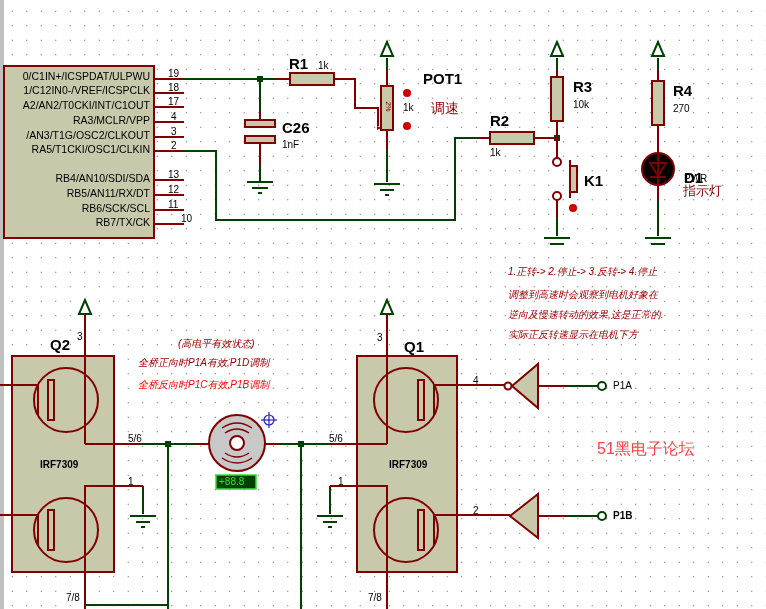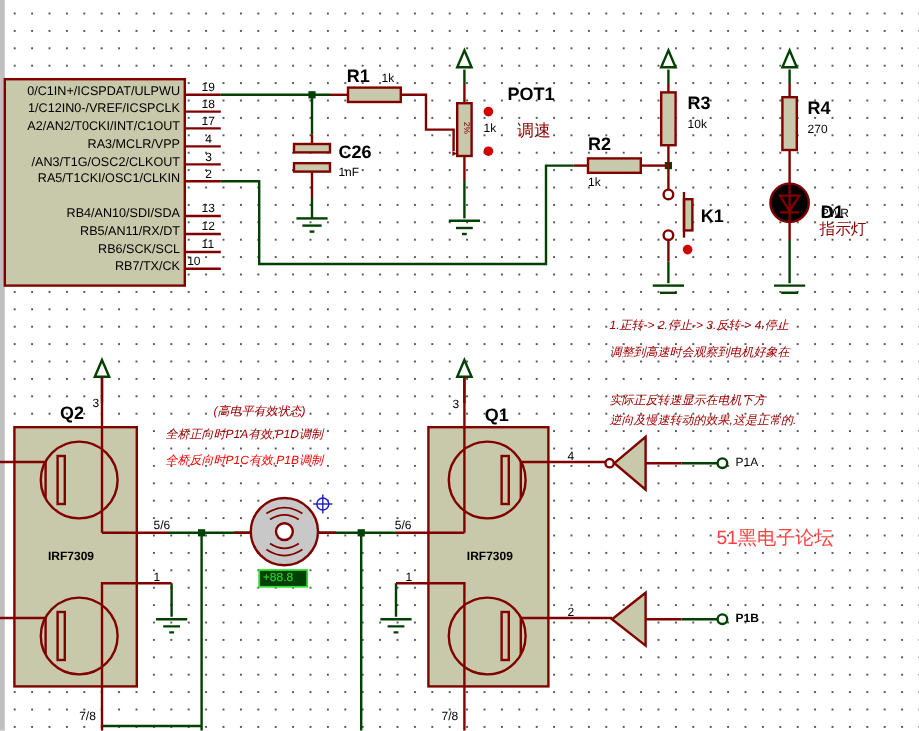--- a/index.html
+++ b/index.html
@@ -244,21 +244,21 @@
 </div>
 <div class="t pinnum" style="left:168px;top:69px;">19</div>
 <div class="t pinnum" style="left:168px;top:83px;">18</div>
 <div class="t pinnum" style="left:168px;top:97px;">17</div>
 <div class="t pinnum" style="left:171px;top:112px;">4</div>
 <div class="t pinnum" style="left:171px;top:127px;">3</div>
 <div class="t pinnum" style="left:171px;top:141px;">2</div>
 <div class="t pinnum" style="left:168px;top:170px;">13</div>
 <div class="t pinnum" style="left:168px;top:185px;">12</div>
 <div class="t pinnum" style="left:168px;top:200px;">11</div>
-<div class="t pinnum" style="left:156px;top:214px;text-align:right;">10</div>
+<div class="t pinnum" style="left:181px;top:214px;text-align:right;">10</div>
 
 <div class="t ref" style="left:289px;top:56px;">R1</div>
 <div class="t val" style="left:318px;top:61px;">1k</div>
 <div class="t ref" style="left:282px;top:120px;">C26</div>
 <div class="t val" style="left:282px;top:140px;">1nF</div>
 <div class="t ref" style="left:423px;top:71px;">POT1</div>
 <div class="t val" style="left:403px;top:103px;">1k</div>
 <div class="t cn-red" style="left:431px;top:101px;">调速</div>
 <div class="t" style="left:383px;top:103px;font-size:7px;transform:rotate(90deg);color:#800000;">2%</div>
 <div class="t ref" style="left:490px;top:113px;">R2</div>
@@ -267,21 +267,21 @@
 <div class="t val" style="left:573px;top:100px;">10k</div>
 <div class="t ref" style="left:584px;top:173px;">K1</div>
 <div class="t ref" style="left:673px;top:83px;">R4</div>
 <div class="t val" style="left:673px;top:104px;">270</div>
 <div class="t ref" style="left:684px;top:170px;">D1</div>
 <div class="t val" style="left:684px;top:174px;">PWR</div>
 <div class="t" style="left:683px;top:184px;font-size:13px;font-weight:normal;color:#8b0000;">指示灯</div>
 
 <div class="t note" style="left:508px;top:262px;">1.正转-&gt; 2.停止-&gt; 3.反转-&gt; 4.停止</div>
 <div class="t note" style="left:508px;top:285px;">调整到高速时会观察到电机好象在</div>
-<div class="t note" style="left:508px;top:305px;margin-top:36px;">逆向及慢速转动的效果,这是正常的.</div>
+<div class="t note" style="left:508px;top:305px;">逆向及慢速转动的效果,这是正常的.</div>
 <div class="t note" style="left:508px;top:325px;">实际正反转速显示在电机下方</div>
 <div class="t note" style="left:178px;top:334px;">(高电平有效状态)</div>
 <div class="t note" style="left:138px;top:353px;">全桥正向时P1A有效,P1D调制</div>
 <div class="t note" style="left:138px;top:375px;color:#ff0000;">全桥反向时P1C有效,P1B调制</div>
 <div class="t" style="left:597px;top:441px;font-size:16px;color:#ff4040;">51黑电子论坛</div>
 
 <div class="t ref" style="left:50px;top:337px;">Q2</div>
 <div class="t pinnum" style="left:77px;top:332px;">3</div>
 <div class="t" style="left:40px;top:460px;font-size:10px;font-weight:bold;">IRF7309</div>
 <div class="t pinnum" style="left:128px;top:434px;">5/6</div>

